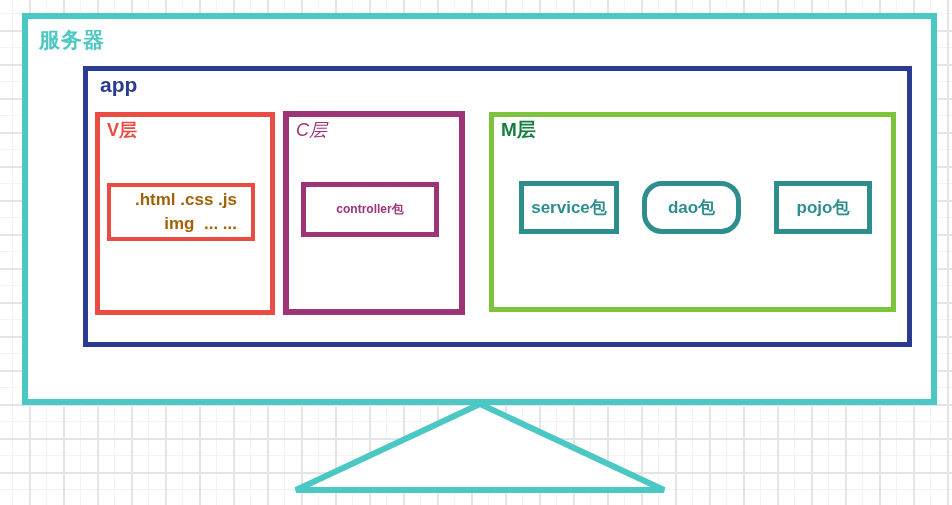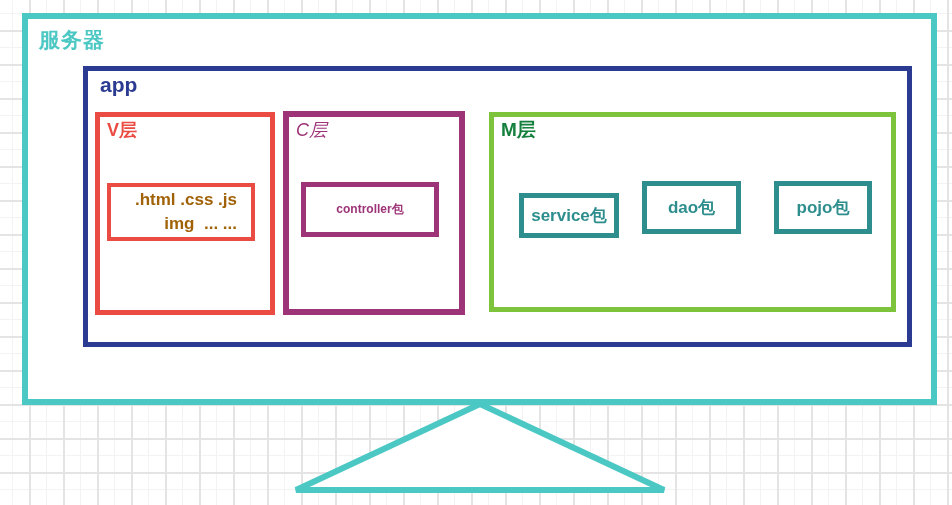--- a/index.html
+++ b/index.html
@@ -78,22 +78,22 @@
   .m-layer {
     left: 401px; top: 41px; width: 407px; height: 200px;
     border: 5px solid #7dc33c;
   }
   .m-layer .layer-label { color: #15803d; font-weight: bold; font-size: 19px; }
   .pkg-box {
     border: 5px solid #2d8e8d;
     color: #2d8e8d; font-weight: bold; font-size: 17px;
     display: flex; align-items: center; justify-content: center;
   }
-  .pkg-service { left: 25px;  top: 76px; width: 100px; height: 45px; text-align: right; }
-  .pkg-dao     { left: 148px; top: 64px; width: 99px;  height: 53px; }
+  .pkg-service { left: 25px;  top: 64px; width: 100px; height: 53px; text-align: right; }
+  .pkg-dao     { left: 148px; top: 64px; width: 99px;  height: 53px; border-radius: 20px; }
   .pkg-pojo    { left: 280px; top: 64px; width: 98px;  height: 53px; }
 
   
   .stand-svg { position: absolute; left: 0; top: 0; width: 952px; height: 505px; pointer-events: none; }
 </style>
 </head>
 <body>
 
 <div class="canvas">
 

